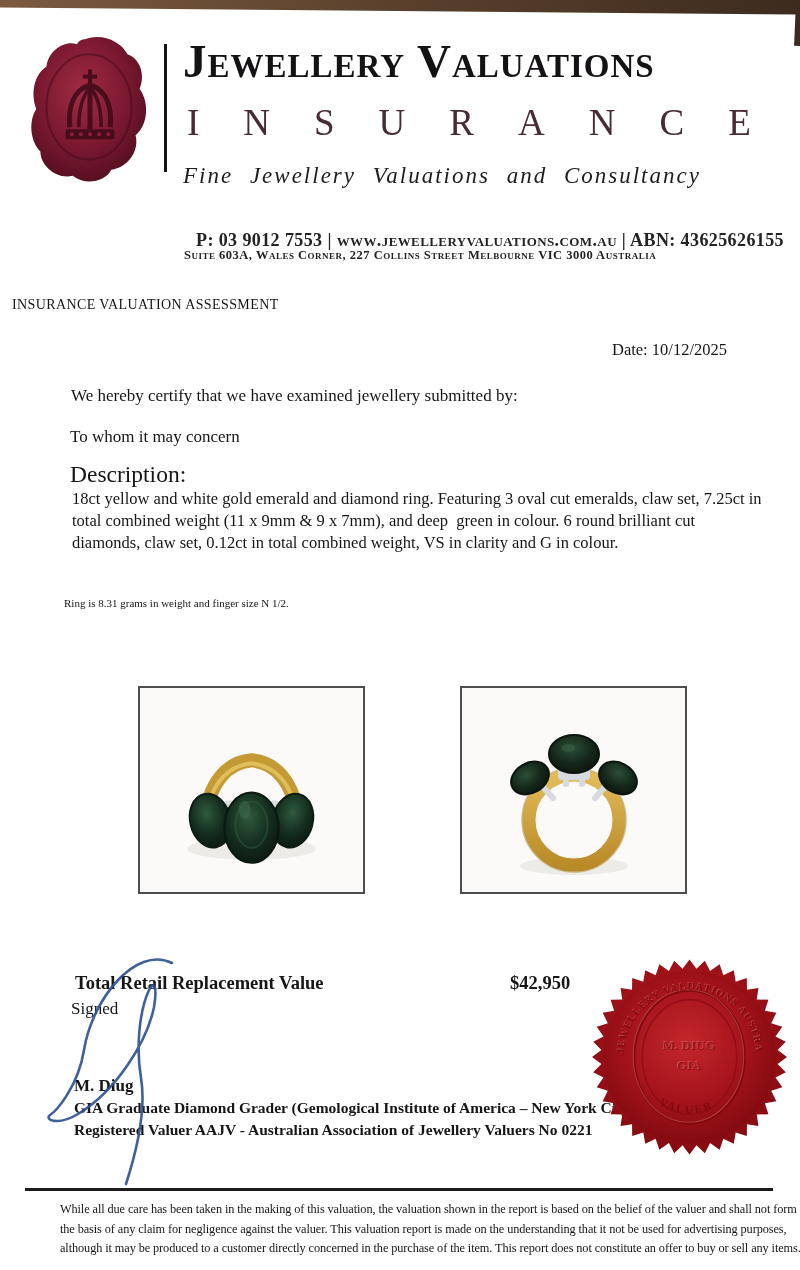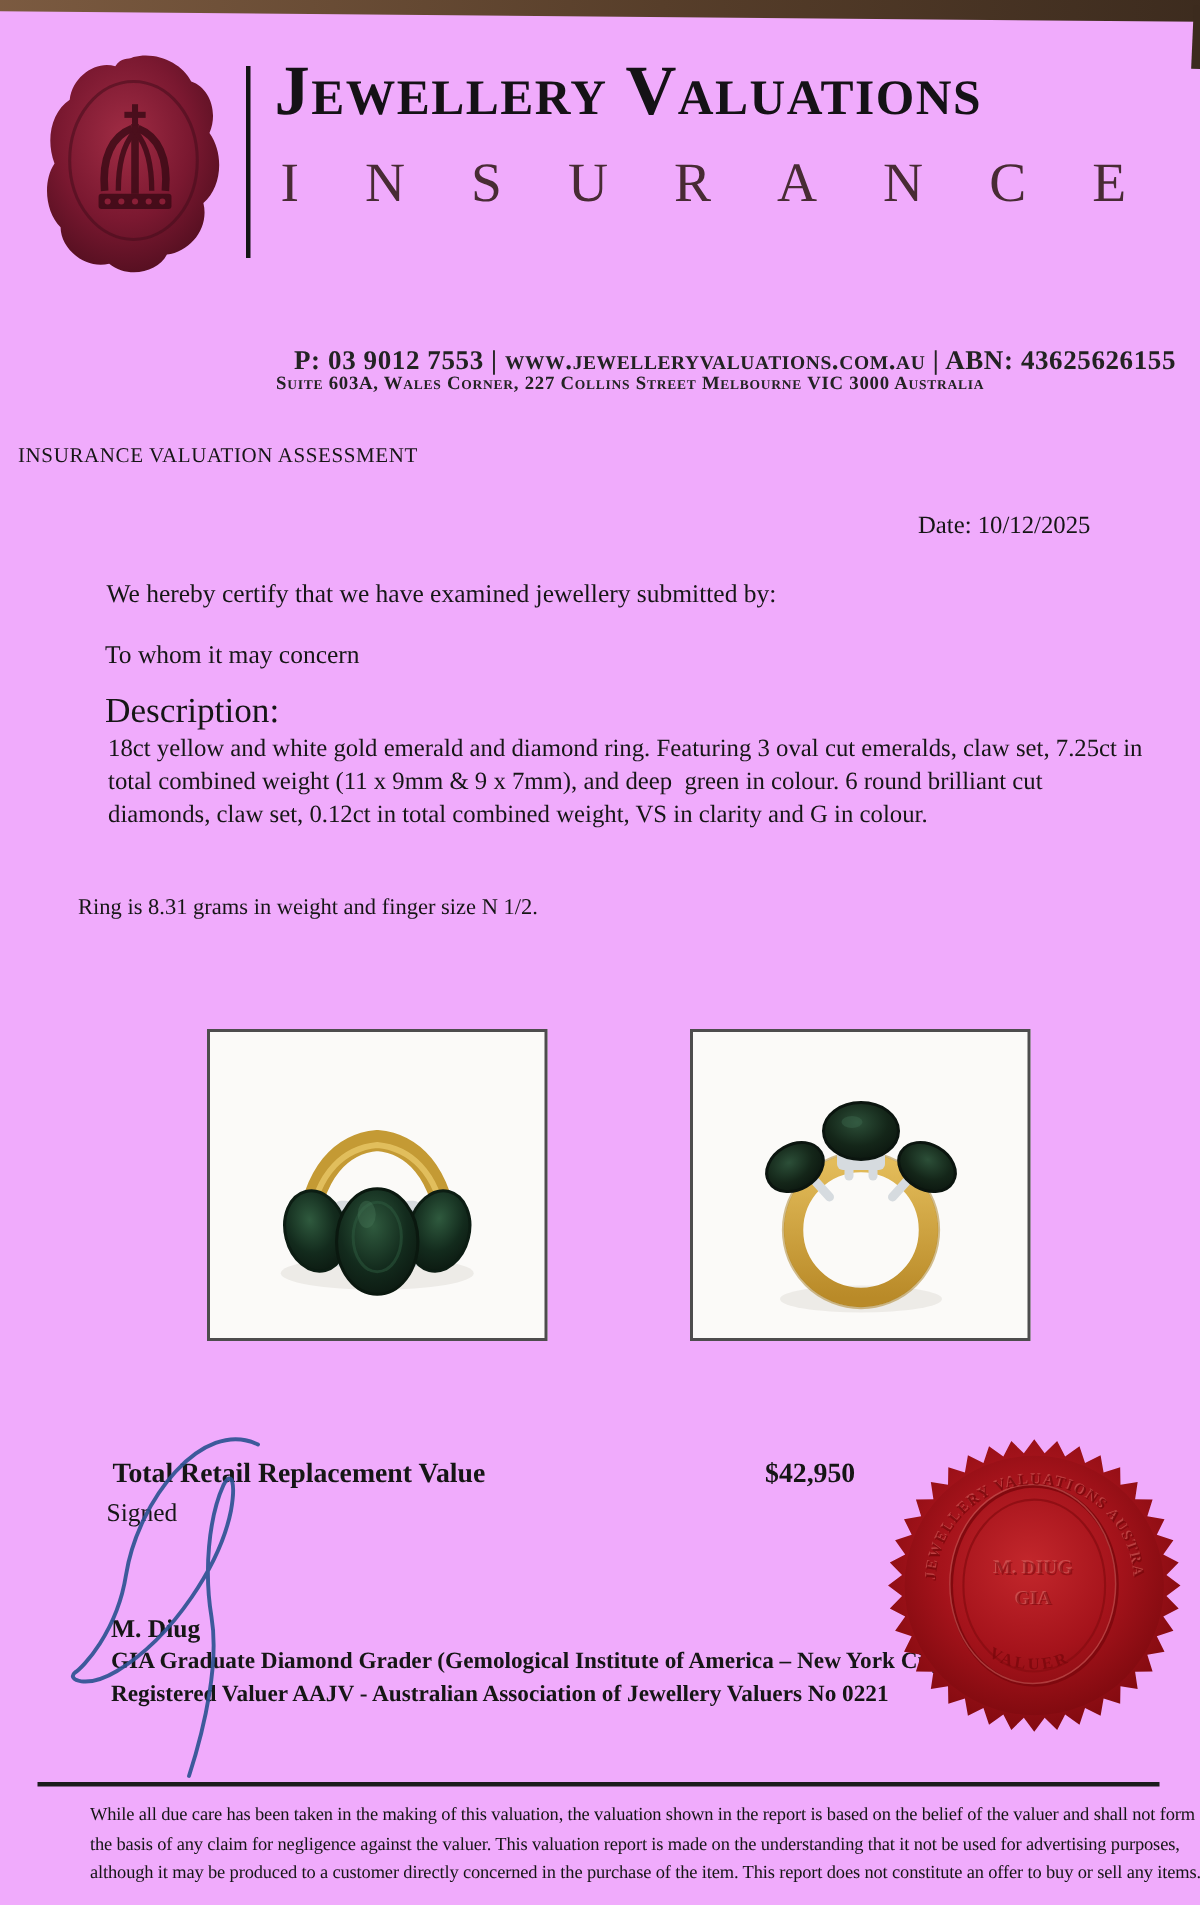--- a/index.html
+++ b/index.html
@@ -1,18 +1,18 @@
 <!DOCTYPE html>
 <html><head>
 <meta charset="utf-8">
 <style>
   html,body{margin:0;padding:0;background:#e9e7e2;}
   .page{
     position:relative; width:800px; height:1270px; margin:0 auto;
-    background:#f0abfc; overflow:hidden;
+    background:#ffffff; overflow:hidden;
     font-family:"Liberation Serif", serif; color:#161616;
   }
   .abs{position:absolute;}
 
   
   .edge-top{top:-8px;left:-12px;width:824px;height:19px;
     background:linear-gradient(90deg,#7c5b41,#573e2a 55%,#3c2b1e);
     transform:rotate(0.5deg);}
   .edge-corner{top:4px;right:-4px;width:9px;height:42px;background:#3c2b1e;transform:rotate(2.5deg);}
 
@@ -30,21 +30,21 @@
   .contact-line{left:196px;top:230px;font-size:18px;font-weight:700;
     font-variant:small-caps;letter-spacing:.4px;color:#232323;white-space:nowrap;text-align:right;}
 
   
   .doc-title{left:0;top:297px;width:100%;text-align:left;font-size:14px;letter-spacing:.4px;margin-left:12px;}
   .date-label{top:340px;right:73px;font-size:16.5px;}
   .certify-line{left:71px;top:386px;font-size:17px;}
   .addressee{left:70px;top:427px;font-size:17px;}
   .desc-heading{left:70px;top:461px;font-size:23.5px;}
   .desc-body{left:72px;top:488px;width:690px;font-size:16.5px;line-height:1.34;white-space:pre-wrap;}
-  .weight-line{left:52px;top:597px;font-size:15px;}
+  .weight-line{left:64px;top:597px;font-size:11px;}
 
   
   .photo{top:686px;width:227px;height:208px;border:2px solid #4d4d4d;
     background:#fbfaf8;box-sizing:border-box;padding:8px;}
   .photo-left{left:138px;}
   .photo-right{left:460px;}
   .photo svg{width:100%;height:100%;display:block;}
 
   
   .value-label{left:75px;top:973px;font-size:18.5px;font-weight:700;}
@@ -98,20 +98,21 @@
           <circle cx="70" cy="101" r="2"></circle>
         <circle cx="79" cy="101" r="2"></circle>
       </g>
     </g>
   </svg>
 
   <div class="abs v-divider"></div>
 
   <div class="abs brand-name">Jewellery Valuations</div>
   <div class="abs brand-region">INSURANCE</div>
+  <div class="abs tagline">Fine Jewellery Valuations and Consultancy</div>
   <div class="abs addr-line">Suite 603A, Wales Corner, 227 Collins Street Melbourne VIC 3000 Australia</div>
   <div class="abs contact-line">P: 03 9012 7553  |  www.jewelleryvaluations.com.au  |  ABN: 43625626155</div>
 
   <div class="abs doc-title">INSURANCE VALUATION ASSESSMENT</div>
   <div class="abs date-label">Date: 10/12/2025</div>
 
   <div class="abs certify-line">We hereby certify that we have examined jewellery submitted by:</div>
   <div class="abs addressee">To whom it may concern</div>
   <div class="abs desc-heading">Description:</div>
   <div class="abs desc-body">18ct yellow and white gold emerald and diamond ring. Featuring 3 oval cut emeralds, claw set, 7.25ct in total combined weight (11 x 9mm &amp; 9 x 7mm), and deep  green in colour. 6 round brilliant cut diamonds, claw set, 0.12ct in total combined weight, VS in clarity and G in colour.</div>

